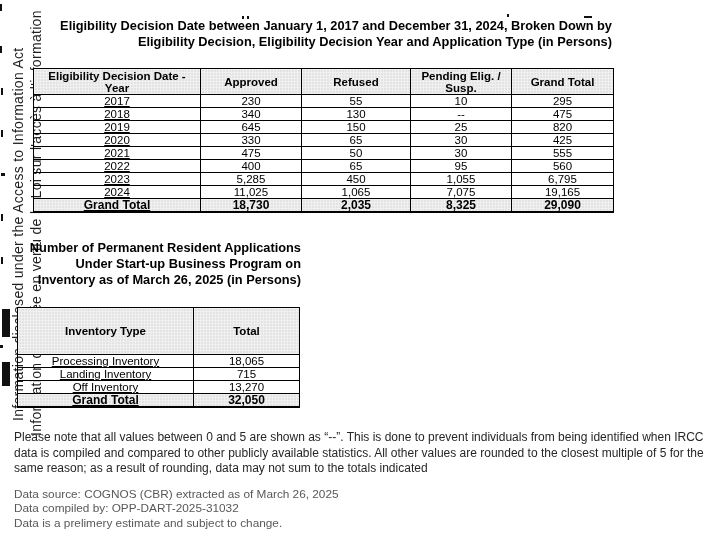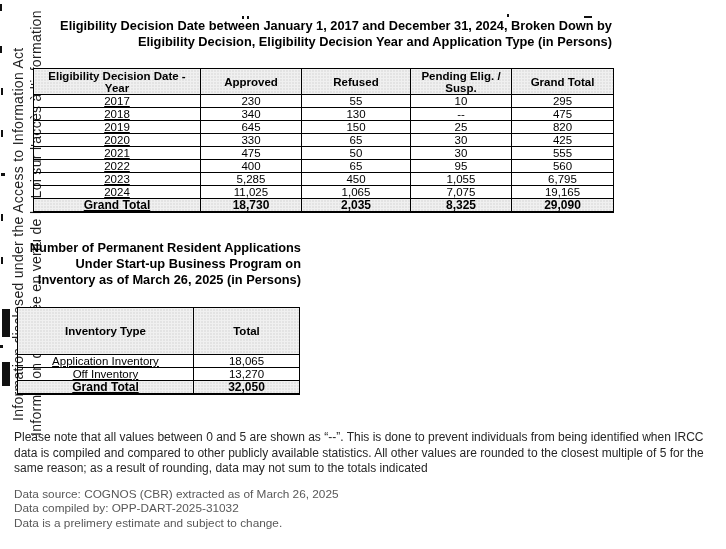--- a/index.html
+++ b/index.html
@@ -201,22 +201,26 @@
       <col style="width:106px">
   </colgroup>
   <thead>
     <tr>
       <th>Inventory Type</th>
       <th>Total</th>
     </tr>
   </thead>
   <tbody>
       <tr>
-        <td>Application Inventory</td>
+        <td>Processing Inventory</td>
         <td>18,065</td>
+      </tr>
+      <tr>
+        <td>Landing Inventory</td>
+        <td>715</td>
       </tr>
       <tr>
         <td>Off Inventory</td>
         <td>13,270</td>
       </tr>
     </tbody>
   <tbody>
     <tr class="total">
       <td>Grand Total</td>
       <td>32,050</td>

